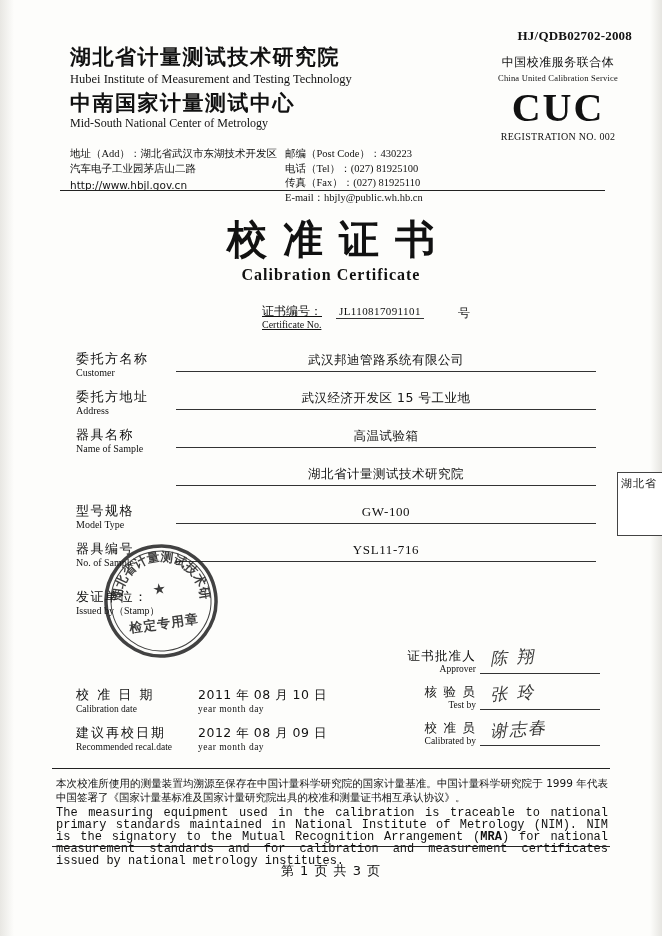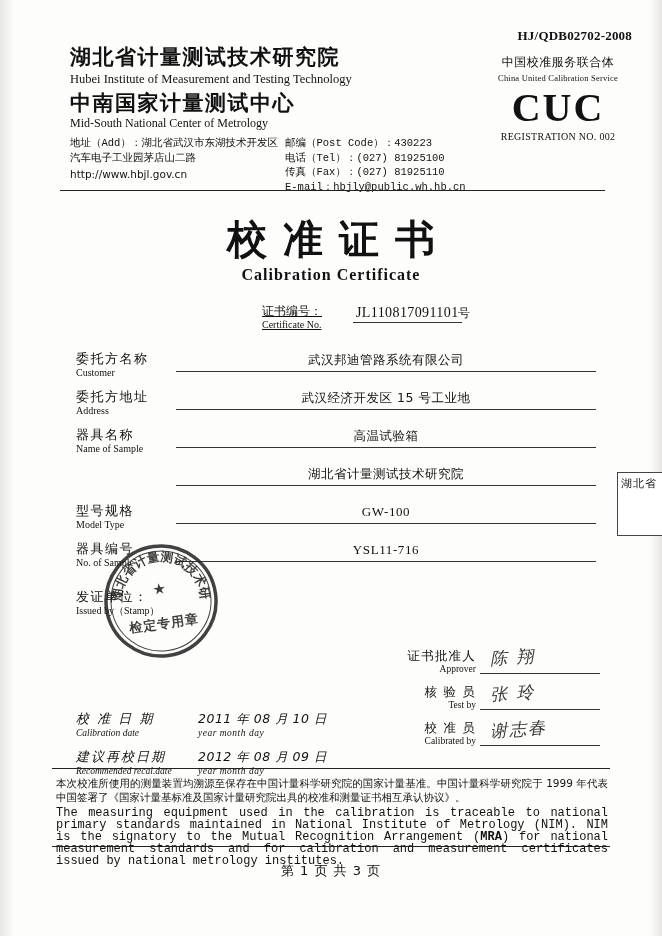--- a/index.html
+++ b/index.html
@@ -69,22 +69,22 @@
     letter-spacing: 1.5px;
     line-height: 26px;
     margin-top: 3px;
   }
   .org-en-2 {
     font-family: "Liberation Serif", serif;
     font-size: 12px;
     line-height: 15px;
   }
   .contact {
-    margin-top: 5px;
-    font-family: Liberation Mono, monospace;
+    margin-top: 16px;
+    font-family: Liberation Serif, serif;
     font-size: 10.5px;
     line-height: 14.5px;
     position: relative;
     width: 520px;
   }
   .contact-left {
     width: 210px;
     display: inline-block;
     vertical-align: top;
   }
@@ -186,25 +186,24 @@
   .certno-label .en {
     font-family: "Liberation Serif", serif;
     font-size: 10px;
     line-height: 12px;
   }
   .certno-value {
     position: absolute;
     left: 74px;
     top: 1px;
     font-family: "Liberation Serif", serif;
-    font-size: 14px;
+    font-size: 11px;
     letter-spacing: 0.4px;
     border-bottom: 1px solid #333;
     padding: 0 3px 1px 3px;
-    margin-left: 17px;
   }
   .certno-suffix {
     position: absolute;
     left: 196px;
     top: 1px;
     font-family: "DejaVu Sans", sans-serif;
     font-size: 12px;
   }
 
   
@@ -352,23 +351,22 @@
     font-style: italic;
     letter-spacing: 2px;
     transform: rotate(-4deg);
     opacity: 0.85;
   }
 
   
   .dates-block {
     position: absolute;
     left: 76px;
-    top: 710px;
+    top: 686px;
     width: 300px;
-    font-style: italic;
   }
   .date-row {
     position: relative;
     height: 38px;
   }
   .date-label {
     position: absolute;
     left: 0; top: 0;
     width: 116px;
   }

